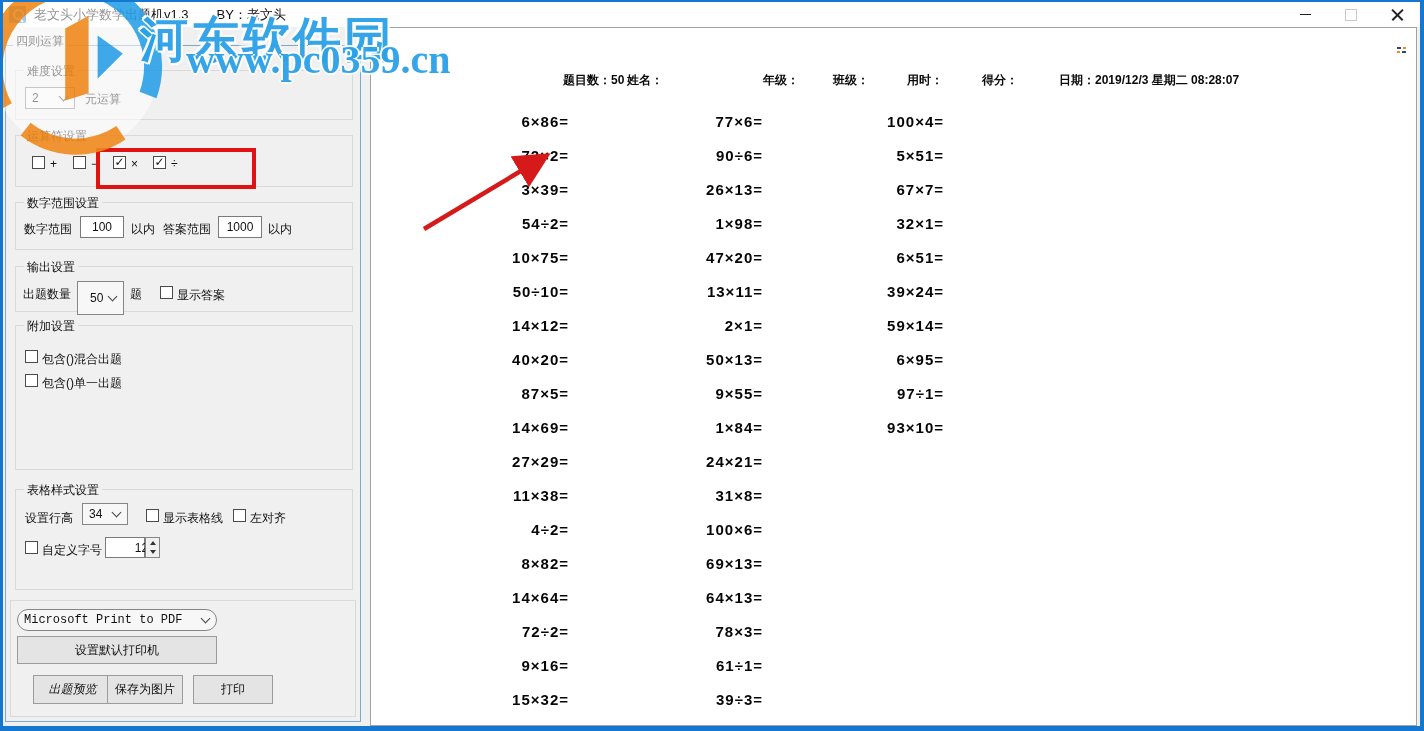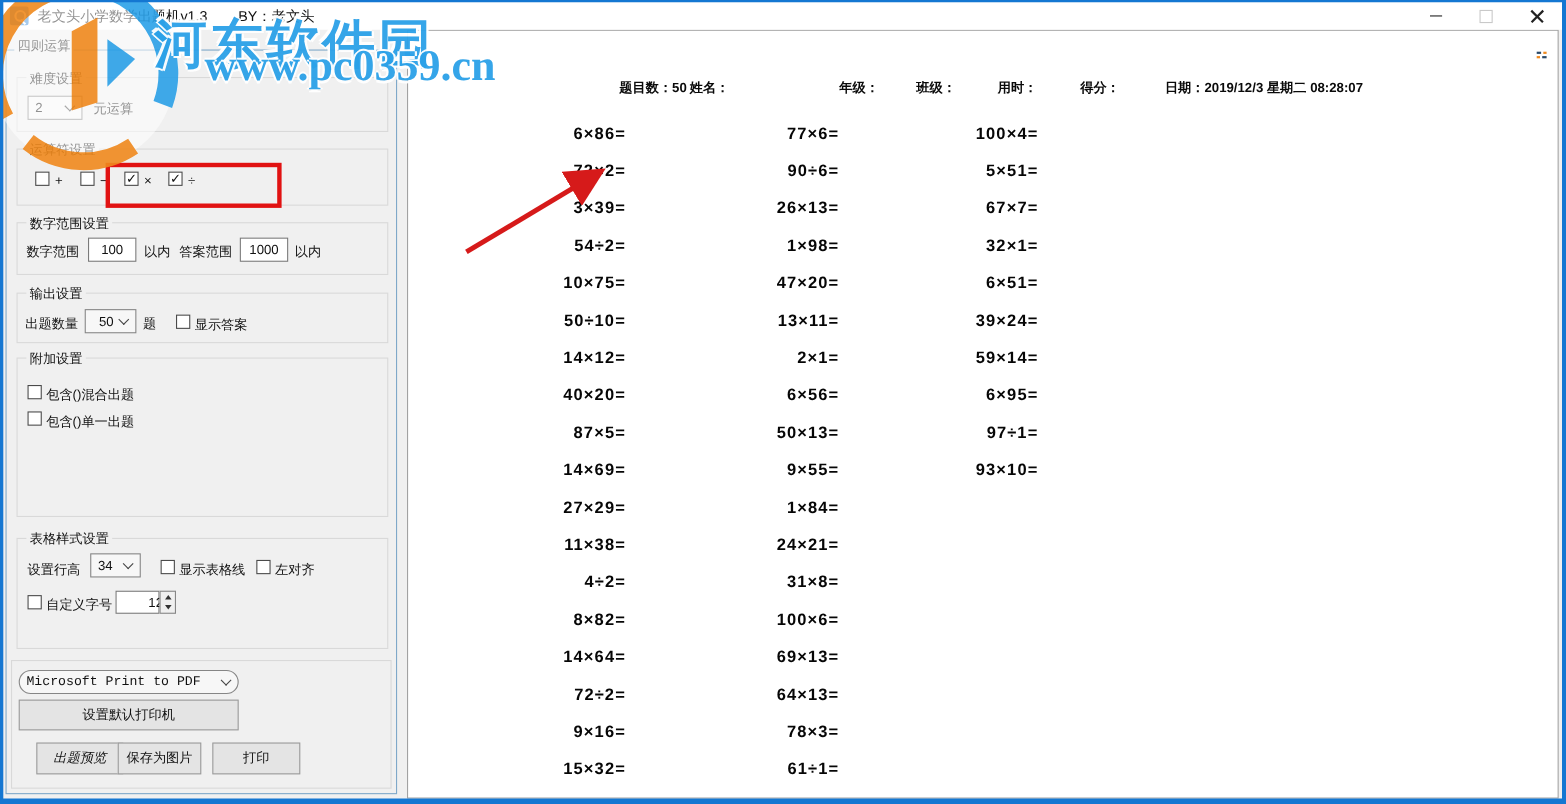--- a/index.html
+++ b/index.html
@@ -127,21 +127,21 @@
   <span class="lbl" style="left:131px;top:221px;">以内</span>
   <span class="lbl" style="left:163px;top:221px;">答案范围</span>
   <div class="tbox" style="left:218px;top:216px;width:44px;height:22px;">
     <span>1000</span>
   </div>
   <span class="lbl" style="left:268px;top:221px;">以内</span>
 
   <div class="gb" style="left:15px;top:266px;width:338px;height:46px;"></div>
   <span class="gb-label" style="left:24px;top:259px;">输出设置</span>
   <span class="lbl" style="left:23px;top:286px;">出题数量</span>
-  <div class="combo" style="left:77px;top:281px;width:47px;height:22px;padding-left:12px;">
+  <div class="combo" style="left:77px;top:281px;width:47px;height:34px;padding-left:12px;">
     <span>50</span>
     <span class="chev"></span>
   </div>
   <span class="lbl" style="left:130px;top:286px;">题</span>
   <span class="cb" style="left:160px;top:286px;"></span>
   <span class="lbl" style="left:177px;top:287px;">显示答案</span>
 
   <div class="gb" style="left:15px;top:325px;width:338px;height:145px;"></div>
   <span class="gb-label" style="left:24px;top:318px;">附加设置</span>
   <span class="cb" style="left:25px;top:350px;"></span>
@@ -215,21 +215,20 @@
         <div>24×6=</div>
       </div>
     <div class="eq-col" style="left:210px;width:182px;">
         <div>77×6=</div>
         <div>90÷6=</div>
         <div>26×13=</div>
         <div>1×98=</div>
         <div>47×20=</div>
         <div>13×11=</div>
         <div>2×1=</div>
-        <div>6×56=</div>
         <div>50×13=</div>
         <div>9×55=</div>
         <div>1×84=</div>
         <div>24×21=</div>
         <div>31×8=</div>
         <div>100×6=</div>
         <div>69×13=</div>
         <div>64×13=</div>
         <div>78×3=</div>
         <div>61÷1=</div>

